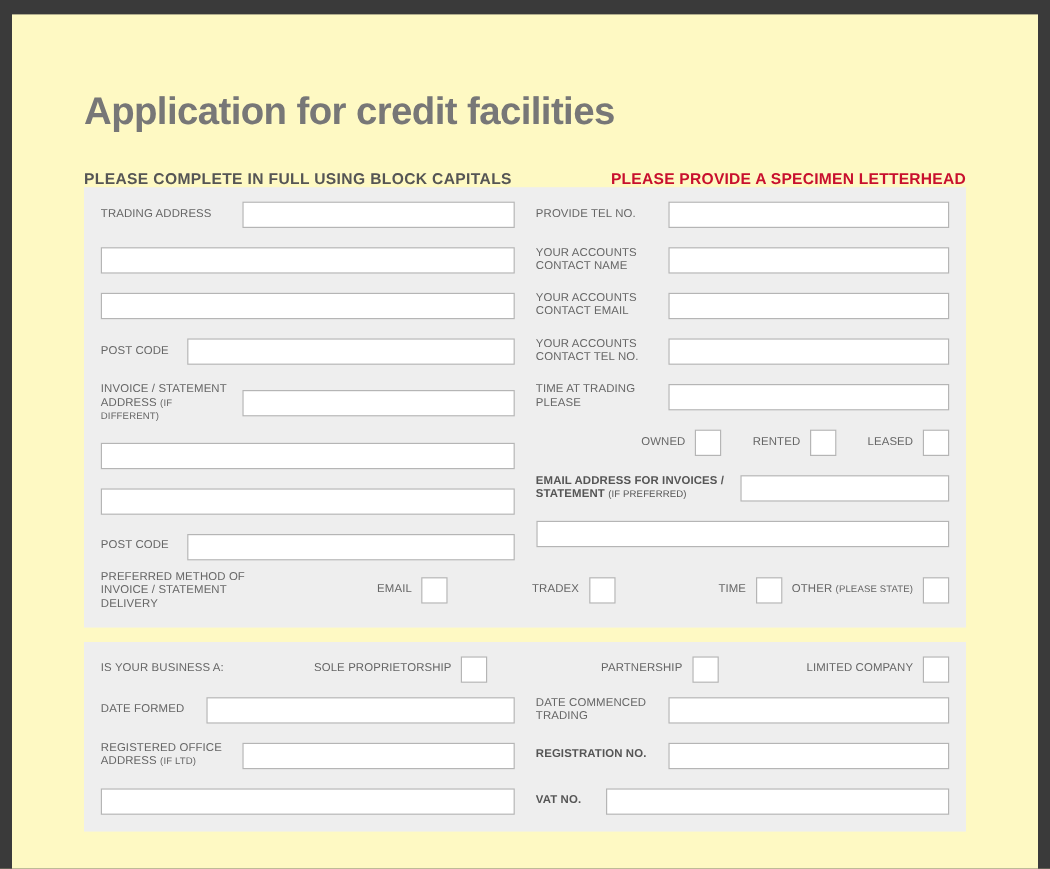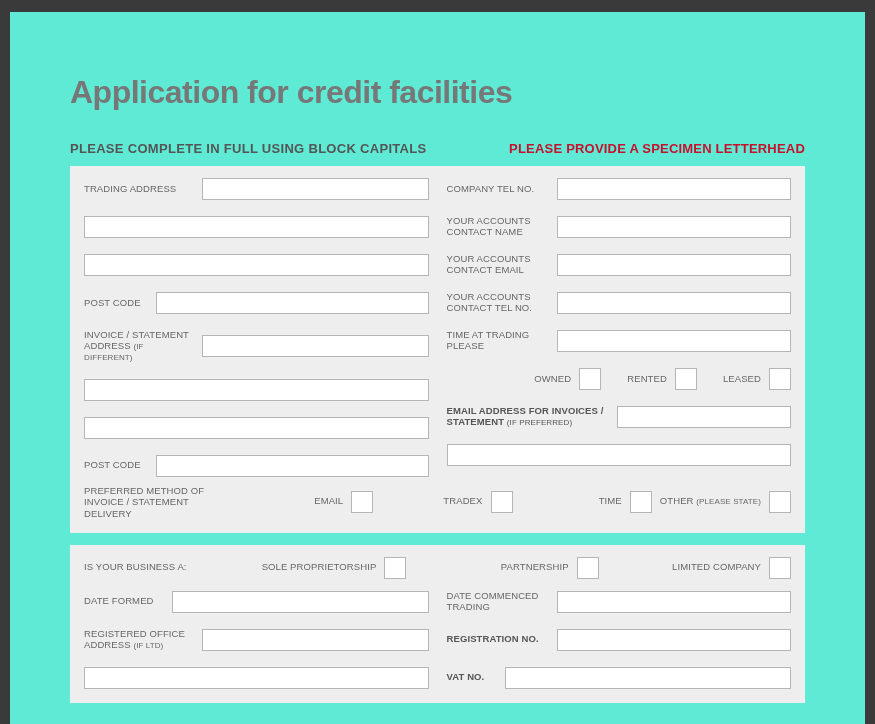--- a/index.html
+++ b/index.html
@@ -5,37 +5,36 @@
   * { box-sizing: border-box; margin: 0; padding: 0; }
   body {
     background: #3a3a3a;
     font-family: Arial, Helvetica, sans-serif;
     width: 875px;
     height: 724px;
     overflow: hidden;
     padding: 12px 10px 0 10px;
   }
   .page {
-    background: #5eead4;
+    background: #fef9c3;
     width: 100%;
     height: 100%;
     padding: 62px 60px 0 60px;
     overflow: hidden;
   }
   .title {
     font-size: 32px;
     font-weight: bold;
     color: #777;
     letter-spacing: -0.5px;
   }
   .subhead {
     display: flex;
     justify-content: space-between;
     margin-top: 30px;
-    margin-bottom: 10px;
     text-align: right;
   }
   .subhead .left {
     font-size: 13px;
     font-weight: bold;
     color: #555;
     letter-spacing: 0.3px;
   }
   .subhead .right {
     font-size: 13px;
@@ -156,21 +155,21 @@
             <div class="fld"></div>
           </div>
         <div class="row">
           <div class="lab" style="width:62px">POST CODE</div>
           <div class="fld"></div>
         </div>
       </div>
 
       <div class="col">
         <div class="row">
-          <div class="lab lab-wrap-r">COMPANY TEL NO.</div>
+          <div class="lab lab-wrap-r">PROVIDE TEL NO.</div>
           <div class="fld"></div>
         </div>
         <div class="row">
           <div class="lab lab-wrap-r">YOUR ACCOUNTS CONTACT NAME</div>
           <div class="fld"></div>
         </div>
         <div class="row">
           <div class="lab lab-wrap-r">YOUR ACCOUNTS CONTACT EMAIL</div>
           <div class="fld"></div>
         </div>

